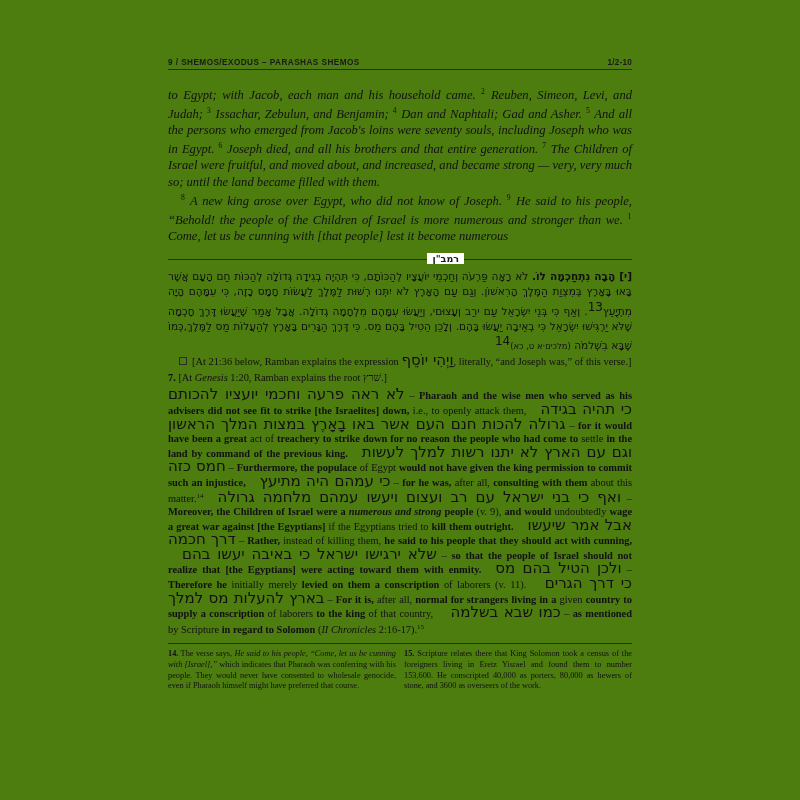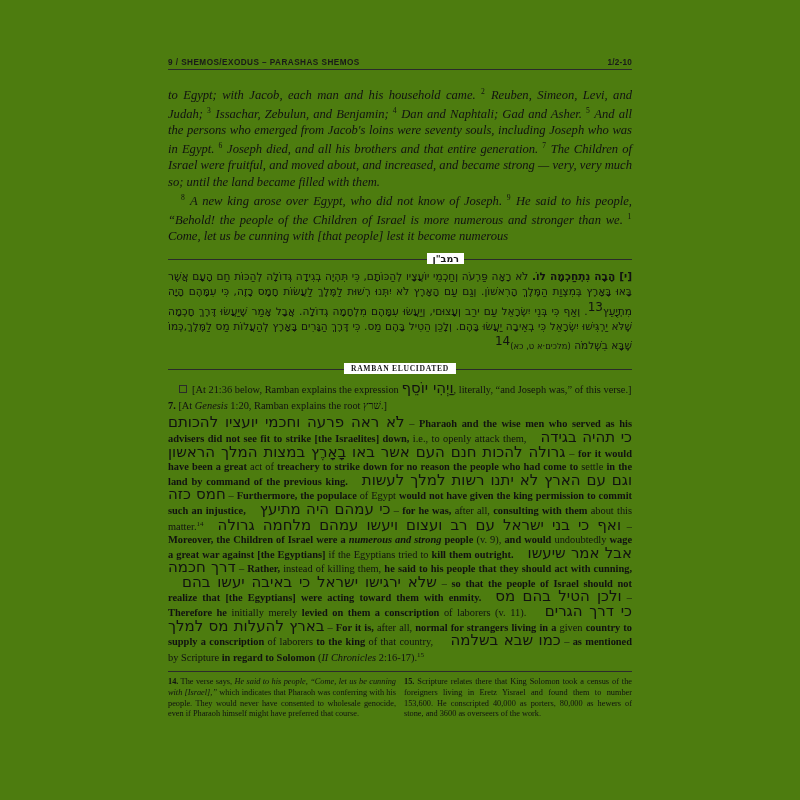--- a/index.html
+++ b/index.html
@@ -231,23 +231,20 @@
     </div>
 
     <div class="heb-rule-wrap">
       <span class="heb-rule-label">רמב"ן</span>
     </div>
 
     <div class="hebrew">
       <p><span class="hb">[י] הָבָה נִתְחַכְמָה לוֹ.</span><span> לֹא רָאָה פַּרְעֹה וְחַכְמֵי יוֹעֲצָיו לְהַכּוֹתָם, כִּי תִּהְיֶה בְגִידָה גְּדוֹלָה לְהַכּוֹת חַם הָעָם אֲשֶׁר בָּאוּ בָּאָרֶץ בְּמִצְוַת הַמֶּלֶךְ הָרִאשׁוֹן. וְגַם עַם הָאָרֶץ לֹא יִתְּנוּ רְשׁוּת לַמֶּלֶךְ לַעֲשׂוֹת חָמָס כָזֶה, כִּי עִמָּהֶם הָיָה מִתְיָֻעֵץ</span><span class="hnote">13</span><span>. וְאַף כִּי בְּנֵי יִשְׂרָאֵל עַם ירַב וְעָצוּםי, וְיַעֲשׂוּ עִמָּהֶם מִלְחָמָה גְדוֹלָה. אֲבָל אָמַר שֶׁיַעֲשׂוּ דֶּרֶךְ חָכְמָה שֶׁלֹּא יַרְגִּישׁוּ יִשְׂרָאֵל כִּי בְאֵיבָה יַעֲשׂוּ בָּהֶם. וְלָכֵן הֵטִיל בָּהֶם מַס. כִּי דֶּרֶךְ הַגָּרִים בָּאָרֶץ לְהַעֲלוֹת מַס לַמֶּלֶךְ,</span><span>כְּמוֹ שֶׁבָּא בִשְׁלמֹה </span><span class="hsrc">(מלכים·א ט, כא)</span><span class="hnote">14</span></p>
     </div>
 
-    <div class="elu-rule-wrap">
-      <span class="elu-label">RAMBAN ELUCIDATED</span>
-    </div>
 
     <div class="commentary">
       <p class="bracketed"><span class="sqbullet"></span><span>[At 21:36 below, Ramban explains the expression </span><span class="bodytext"><span class="hq">וַיְהִי יוֹסֵף</span></span><span>, literally, “and Joseph was,” of this verse.]</span></p>
 
       <p class="preface"><span class="numlbl">7.</span><span> [At </span><span class="ital">Genesis</span><span> 1:20, Ramban explains the root </span><span class="hq">שׁרץ</span><span>.]</span></p>
 
 
 
       <p class="bodytext" id="commentary-body"><span class="hq">לֹא ראה פרעה וחכמי יועציו להכותם</span><span> – </span><span class="bold">Pharaoh and the wise men who served as his advisers did not see fit to strike [the Israelites] down,</span><span> i.e., to openly attack them,</span><span class="gap"></span><span class="hq">כי תהיה בגידה גרולה להכות חנם העם אשר באו בָאָרֶץ במצות המלך הראשון</span><span> – </span><span class="bold">for it would have been a great</span><span> act of </span><span class="bold">treachery to strike down for no reason the people who had come to</span><span> settle </span><span class="bold">in the land by command of the previous king.</span><span class="gap"></span><span class="hq">וגם עם הארץ לא יתנו רשות למלך לעשות חמס כזה</span><span> – </span><span class="bold">Furthermore, the populace</span><span> of Egypt </span><span class="bold">would not have given the king permission to commit such an injustice,</span><span class="gap"></span><span class="hq">כי עמהם היה מתיעץ</span><span> – </span><span class="bold">for he was,</span><span> after all, </span><span class="bold">consulting with them</span><span> about this matter.</span><span class="fnref">14</span><span class="gap"></span><span class="hq">ואף כי בני ישראל עם רב ועצום ויעשו עמהם מלחמה גרולה</span><span> – </span><span class="bold">Moreover, the Children of Israel were a </span><span class="bital">numerous and strong</span><span class="bold"> people</span><span> (v. 9), </span><span class="bold">and would</span><span> undoubtedly </span><span class="bold">wage a great war against [the Egyptians]</span><span> if the Egyptians tried to </span><span class="bold">kill them outright.</span><span class="gap"></span><span class="hq">אבל אמר שיעשו דרך חכמה</span><span> – </span><span class="bold">Rather,</span><span> instead of killing them, </span><span class="bold">he said to his people that they should act with cunning,</span><span class="gap"></span><span class="hq">שלא ירגישו ישראל כי באיבה יעשו בהם</span><span> – </span><span class="bold">so that the people of Israel should not realize that [the Egyptians] were acting toward them with enmity.</span><span class="gap"></span><span class="hq">ולכן הטיל בהם מס</span><span> – </span><span class="bold">Therefore he</span><span> initially merely </span><span class="bold">levied on them a conscription</span><span> of laborers (v. 11). </span><span class="gap"></span><span class="hq">כי דרך הגרים בארץ להעלות מס למלך</span><span> – </span><span class="bold">For it is,</span><span> after all, </span><span class="bold">normal for strangers living in a</span><span> given </span><span class="bold">country to supply a conscription</span><span> of laborers </span><span class="bold">to the king</span><span> of that country, </span><span class="gap"></span><span class="hq">כמו שבא בשלמה</span><span> – </span><span class="bold">as mentioned</span><span> by Scripture </span><span class="bold">in regard to Solomon</span><span> (</span><span class="ital">II Chronicles</span><span> 2:16-17).</span><span class="fnref">15</span></p>
     </div>

